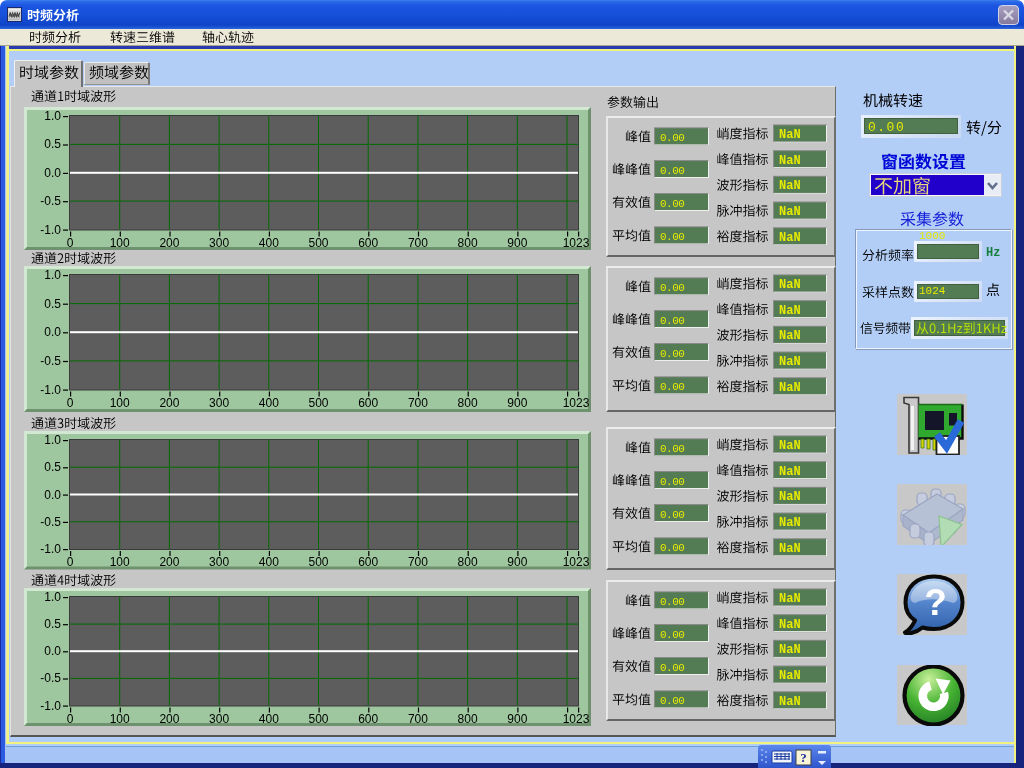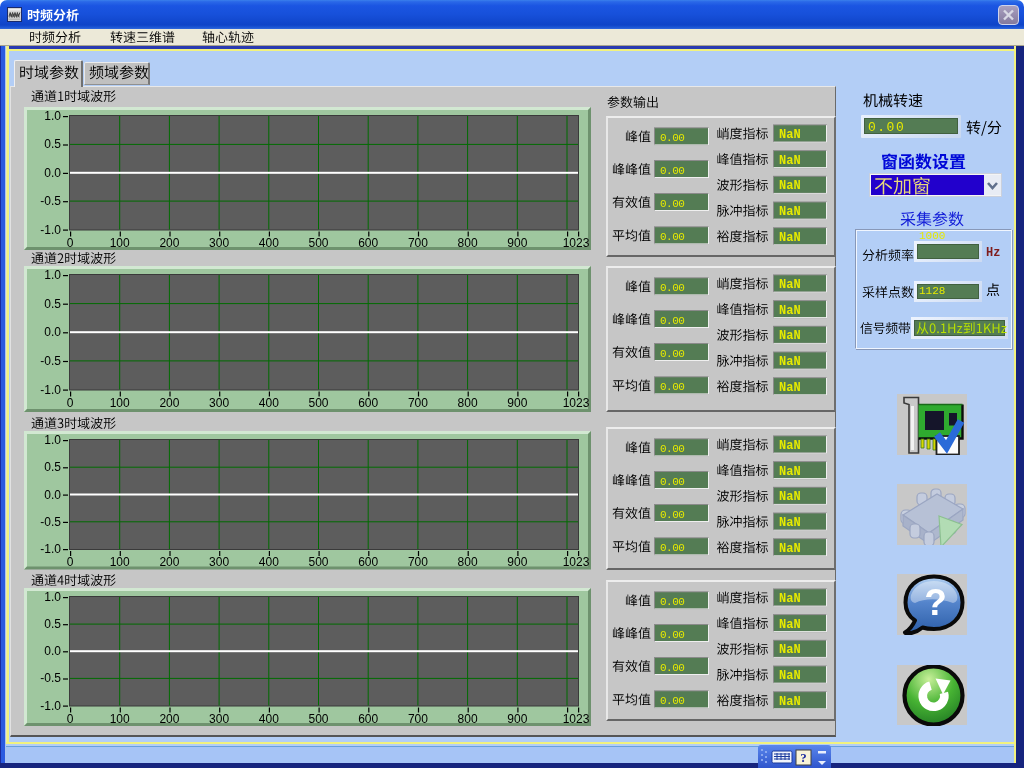--- a/index.html
+++ b/index.html
@@ -331,27 +331,27 @@
   </svg>
 <div class="abs" style="left:855px;top:229px;width:157px;height:120px;
 border-top:1px solid #8898b8;border-left:1px solid #8898b8;border-bottom:1px solid #f0f6ff;border-right:1px solid #f0f6ff;
 box-shadow:inset 1px 1px 0 #f0f6ff, 1px 1px 0 #8898b8"></div>
 <svg style="position:absolute;left:862px;top:247px;overflow:visible" width="52" height="18" viewBox="0 0 52 18">
     <path transform="translate(0,13)" fill="#000" d="M4.2509999999999994 -10.620999999999999C3.484 -8.632 2.158 -6.811999999999999 0.598 -5.694C0.819 -5.537999999999999 1.183 -5.213 1.339 -5.031C2.8859999999999997 -6.266 4.303 -8.19 5.1739999999999995 -10.360999999999999ZM8.709999999999999 -10.647 7.917 -10.322C8.827 -8.411 10.4 -6.292 11.764999999999999 -5.148C11.934 -5.382 12.245999999999999 -5.707 12.466999999999999 -5.8759999999999994C11.115 -6.877 9.529 -8.879 8.709999999999999 -10.647ZM2.4179999999999997 -5.954V-5.096H4.992C4.693 -2.834 3.952 -0.702 0.858 0.325C1.053 0.507 1.287 0.832 1.404 1.053C4.7059999999999995 -0.13 5.564 -2.509 5.902 -5.096H9.607C9.437999999999999 -1.742 9.23 -0.429 8.905 -0.091C8.775 0.026 8.619 0.065 8.346 0.065C8.033999999999999 0.065 7.215 0.052 6.343999999999999 -0.026C6.5 0.221 6.604 0.585 6.63 0.845C7.462 0.8969999999999999 8.267999999999999 0.9099999999999999 8.709999999999999 0.871C9.139 0.858 9.424999999999999 0.754 9.684999999999999 0.45499999999999996C10.139999999999999 -0.039 10.322 -1.521 10.517 -5.5249999999999995C10.53 -5.6419999999999995 10.53 -5.954 10.53 -5.954Z M19.279 -9.464V-5.434C19.279 -3.614 19.149 -1.196 17.979 0.5459999999999999C18.186999999999998 0.624 18.551000000000002 0.858 18.694 0.988C19.916 -0.8059999999999999 20.111 -3.51 20.111 -5.434V-5.603H22.607V1.014H23.465V-5.603H25.402V-6.435H20.111V-8.866C21.697 -9.152 23.439 -9.568 24.648 -10.075L23.894 -10.751C22.828 -10.27 20.93 -9.789 19.279 -9.464ZM15.782 -10.907V-8.086H13.793V-7.254H15.678C15.249 -5.420999999999999 14.339 -3.3409999999999997 13.442 -2.223C13.598 -2.028 13.818999999999999 -1.6769999999999998 13.91 -1.4429999999999998C14.599 -2.3529999999999998 15.275 -3.848 15.782 -5.369V1.001H16.627V-5.447C17.095 -4.758 17.654 -3.8739999999999997 17.875 -3.432L18.447 -4.1339999999999995C18.186999999999998 -4.511 17.069 -6.005999999999999 16.627 -6.552V-7.254H18.576999999999998V-8.086H16.627V-10.907Z M35.152 -6.577999999999999C35.113 -1.9629999999999999 34.97 -0.429 31.798000000000002 0.429C31.954 0.585 32.162 0.871 32.227 1.053C35.607 0.091 35.854 -1.7029999999999998 35.893 -6.577999999999999ZM35.477000000000004 -1.1179999999999999C36.361 -0.46799999999999997 37.479 0.46799999999999997 38.025 1.053L38.558 0.481C37.998999999999995 -0.091 36.855 -0.988 35.971000000000004 -1.6119999999999999ZM31.616 -5.018C30.939999999999998 -2.327 29.432 -0.507 26.689 0.38999999999999996C26.858 0.572 27.053 0.845 27.157 1.066C30.056 0.013 31.655 -1.9369999999999998 32.37 -4.835999999999999ZM27.794 -5.148C27.521 -4.186 27.079 -3.211 26.52 -2.5349999999999997C26.715 -2.431 27.027 -2.2359999999999998 27.17 -2.1189999999999998C27.729 -2.834 28.236 -3.9259999999999997 28.535 -4.992ZM33.085 -7.93V-1.7939999999999998H33.839V-7.228H37.153999999999996V-1.807H37.947V-7.93H35.581C35.75 -8.359 35.932 -8.866 36.114 -9.347H38.337V-10.126999999999999H32.747V-9.347H35.269C35.138999999999996 -8.892 34.957 -8.346 34.775 -7.93ZM27.534 -9.763V-6.824999999999999H26.533V-6.032H29.276V-2.08H30.069V-6.032H32.525999999999996V-6.824999999999999H30.29V-8.501999999999999H32.214V-9.243H30.29V-10.907H29.497V-6.824999999999999H28.275V-9.763Z M49.803 -8.359C49.348 -7.8389999999999995 48.516 -7.111 47.931 -6.6819999999999995L48.568 -6.253C49.179 -6.6819999999999995 49.933 -7.306 50.531 -7.917ZM39.767 -4.342 40.209 -3.6399999999999997C41.08 -4.069 42.146 -4.641 43.16 -5.186999999999999L42.978 -5.85C41.795 -5.278 40.573 -4.693 39.767 -4.342ZM40.144 -7.8389999999999995C40.859 -7.396999999999999 41.717 -6.747 42.12 -6.305L42.744 -6.838C42.302 -7.279999999999999 41.444 -7.904 40.742 -8.32ZM47.814 -5.343C48.724000000000004 -4.797 49.842 -4.004 50.388 -3.484L51.051 -4.004C50.466 -4.537 49.322 -5.303999999999999 48.451 -5.811ZM39.689 -2.613V-1.807H45.045V1.014H45.955V-1.807H51.324V-2.613H45.955V-3.718H45.045V-2.613ZM44.72 -10.764C44.928 -10.439 45.175 -10.049 45.357 -9.698H39.923V-8.905H44.759C44.343 -8.254999999999999 43.862 -7.67 43.706 -7.5009999999999994C43.498 -7.2669999999999995 43.303 -7.124 43.121 -7.085C43.212 -6.89 43.329 -6.5 43.381 -6.3309999999999995C43.563 -6.409 43.849000000000004 -6.473999999999999 45.448 -6.590999999999999C44.785 -5.915 44.187 -5.382 43.927 -5.1739999999999995C43.485 -4.81 43.147 -4.55 42.861 -4.511C42.965 -4.29 43.082 -3.9 43.121 -3.731C43.381 -3.848 43.823 -3.9259999999999997 47.294 -4.2509999999999994C47.45 -3.9909999999999997 47.58 -3.7439999999999998 47.671 -3.549L48.36 -3.8739999999999997C48.087 -4.4719999999999995 47.411 -5.395 46.813 -6.058L46.163 -5.771999999999999C46.397 -5.512 46.631 -5.213 46.852 -4.901L44.382 -4.693C45.539 -5.616 46.709 -6.786 47.762 -8.020999999999999L47.047 -8.437C46.774 -8.073 46.462 -7.709 46.15 -7.358L44.382 -7.241C44.837 -7.709 45.292 -8.294 45.682 -8.905H51.233V-9.698H46.358C46.176 -10.075 45.864 -10.594999999999999 45.552 -10.998Z"></path>
   </svg>
 <div class="abs" style="left:914px;top:241px;width:68px;height:21px;background:linear-gradient(135deg,#eef4fe 0%,#ccdaf2 100%)"></div>
 <div class="abs" style="left:917px;top:244px;width:62px;height:15px;background:#547c54;border:1px solid #41603f"></div>
 <div class="abs" style="left:919px;top:230px;color:#e6ea00;font-size:11px;font-family:'Liberation Mono'">1000</div>
-<div class="abs" style="left:986px;top:246px;color:#7f1d1d;font-weight:bold;font-size:12px;font-family:'Liberation Mono'">Hz</div>
+<div class="abs" style="left:986px;top:246px;color:#15803d;font-weight:bold;font-size:12px;font-family:'Liberation Mono'">Hz</div>
 <svg style="position:absolute;left:862px;top:284px;overflow:visible" width="52" height="18" viewBox="0 0 52 18">
     <path transform="translate(0,13)" fill="#000" d="M10.465 -8.982999999999999C10.01 -7.981999999999999 9.177999999999999 -6.590999999999999 8.528 -5.7459999999999996L9.23 -5.4079999999999995C9.905999999999999 -6.239999999999999 10.725 -7.54 11.336 -8.619ZM1.898 -8.138C2.457 -7.396999999999999 2.977 -6.383 3.159 -5.72L3.952 -6.058C3.7569999999999997 -6.734 3.211 -7.709 2.639 -8.45ZM5.4079999999999995 -8.632C5.798 -7.864999999999999 6.136 -6.851 6.2139999999999995 -6.201L7.072 -6.473999999999999C6.981 -7.124 6.617 -8.112 6.2139999999999995 -8.879ZM10.802999999999999 -10.725C8.58 -10.283 4.576 -9.984 1.2349999999999999 -9.854C1.313 -9.645999999999999 1.43 -9.282 1.456 -9.048C4.835999999999999 -9.165 8.879 -9.477 11.504999999999999 -9.958ZM0.7929999999999999 -4.835999999999999V-3.9909999999999997H5.343C4.1339999999999995 -2.444 2.21 -0.975 0.46799999999999997 -0.247C0.689 -0.065 0.975 0.27299999999999996 1.1179999999999999 0.507C2.834 -0.325 4.745 -1.8459999999999999 6.019 -3.536V1.001H6.928999999999999V-3.562C8.229 -1.898 10.166 -0.33799999999999997 11.882 0.481C12.051 0.247 12.324 -0.091 12.532 -0.27299999999999996C10.79 -1.001 8.827 -2.457 7.592 -3.9909999999999997H12.219999999999999V-4.835999999999999H6.928999999999999V-6.045H6.019V-4.835999999999999Z M18.746 -10.543C19.201 -9.892999999999999 19.682 -8.996 19.877 -8.437L20.67 -8.788C20.475 -9.347 19.968 -10.192 19.512999999999998 -10.841999999999999ZM23.750999999999998 -10.933C23.451999999999998 -10.166 22.932000000000002 -9.113 22.477 -8.385H18.174V-7.592H21.137999999999998V-5.694H18.59V-4.888H21.137999999999998V-2.951H17.667V-2.132H21.137999999999998V1.014H22.009V-2.132H25.285V-2.951H22.009V-4.888H24.596V-5.694H22.009V-7.592H25.012V-8.385H23.4C23.816 -9.048 24.258 -9.879999999999999 24.622 -10.620999999999999ZM15.431000000000001 -10.907V-8.372H13.741V-7.566H15.431000000000001C15.041 -5.7589999999999995 14.222 -3.627 13.429 -2.522C13.585 -2.314 13.806 -1.9369999999999998 13.91 -1.69C14.469 -2.522 15.015 -3.8609999999999998 15.431000000000001 -5.252V1.001H16.262999999999998V-5.888999999999999C16.627 -5.239 17.056 -4.433 17.238 -4.004L17.797 -4.654C17.576 -5.044 16.588 -6.577999999999999 16.262999999999998 -7.02V-7.566H17.667V-8.372H16.262999999999998V-10.907Z M29.003 -6.0969999999999995H35.945V-3.6399999999999997H29.003ZM30.459 -1.664C30.641 -0.832 30.745 0.247 30.745 0.8969999999999999L31.628999999999998 0.7799999999999999C31.616 0.156 31.486 -0.9099999999999999 31.291 -1.7289999999999999ZM33.15 -1.651C33.54 -0.845 33.93 0.221 34.073 0.871L34.918 0.65C34.775 0.013 34.346000000000004 -1.04 33.943 -1.8199999999999998ZM35.815 -1.755C36.478 -0.949 37.206 0.19499999999999998 37.504999999999995 0.9099999999999999L38.324 0.5589999999999999C37.998999999999995 -0.156 37.245 -1.248 36.582 -2.0669999999999997ZM28.353 -1.9889999999999999C27.95 -1.027 27.274 0.026 26.572 0.624L27.365 1.014C28.08 0.325 28.743 -0.767 29.185 -1.768ZM28.184 -6.9159999999999995V-2.834H36.829V-6.9159999999999995H32.825V-8.645H37.817V-9.477H32.825V-10.907H31.954V-6.9159999999999995Z M44.798 -10.634C44.564 -10.126999999999999 44.135 -9.347 43.81 -8.892L44.369 -8.606C44.72 -9.048 45.162 -9.698 45.539 -10.309ZM40.183 -10.296C40.534 -9.75 40.898 -9.035 41.015 -8.567L41.678 -8.866C41.561 -9.334 41.197 -10.036 40.833 -10.556ZM44.394999999999996 -3.419C44.096000000000004 -2.7039999999999997 43.667 -2.106 43.134 -1.599C42.627 -1.859 42.094 -2.106 41.587 -2.314C41.782 -2.6519999999999997 41.99 -3.029 42.198 -3.419ZM40.495 -2.002C41.145 -1.768 41.86 -1.43 42.536 -1.0919999999999999C41.678 -0.45499999999999996 40.651 -0.026 39.572 0.221C39.728 0.377 39.91 0.689 39.988 0.8969999999999999C41.184 0.572 42.315 0.065 43.251 -0.702C43.706 -0.442 44.109 -0.19499999999999998 44.408 0.039L44.967 -0.5459999999999999C44.655 -0.754 44.265 -1.001 43.823 -1.2349999999999999C44.525 -1.9629999999999999 45.071 -2.8729999999999998 45.396 -4.004L44.928 -4.212L44.772 -4.173H42.562L42.861 -4.875L42.081 -5.018C41.977 -4.745 41.86 -4.459 41.73 -4.173H39.936V-3.419H41.353C41.067 -2.899 40.768 -2.392 40.495 -2.002ZM42.393 -10.907V-8.45H39.663V-7.7219999999999995H42.133C41.496 -6.851 40.482 -6.005999999999999 39.546 -5.59C39.715 -5.420999999999999 39.923 -5.135 40.027 -4.914C40.859 -5.369 41.743 -6.122999999999999 42.393 -6.928999999999999V-5.252H43.212V-7.098C43.862 -6.643 44.707 -5.992999999999999 45.045 -5.681L45.539 -6.318C45.214 -6.552 43.992 -7.345 43.355 -7.7219999999999995H45.903V-8.45H43.212V-10.907ZM47.216 -10.777C46.878 -8.501999999999999 46.293 -6.3309999999999995 45.292 -4.952999999999999C45.487 -4.835999999999999 45.825 -4.563 45.955 -4.42C46.306 -4.9399999999999995 46.618 -5.551 46.891 -6.226999999999999C47.177 -4.901 47.567 -3.666 48.074 -2.5869999999999997C47.333 -1.3259999999999998 46.306 -0.351 44.876 0.351C45.032 0.52 45.278999999999996 0.871 45.37 1.053C46.722 0.325 47.736 -0.611 48.49 -1.781C49.153 -0.624 49.985 0.286 51.025 0.9099999999999999C51.155 0.689 51.402 0.377 51.61 0.221C50.504999999999995 -0.364 49.634 -1.339 48.958 -2.574C49.66 -3.9259999999999997 50.115 -5.564 50.400999999999996 -7.54H51.298V-8.359H47.554C47.748999999999995 -9.087 47.891999999999996 -9.854 48.022 -10.647ZM49.569 -7.54C49.348 -5.967 49.022999999999996 -4.628 48.516 -3.484C47.996 -4.68 47.619 -6.071 47.372 -7.54Z"></path>
   </svg>
 <div class="abs" style="left:914px;top:281px;width:68px;height:21px;background:linear-gradient(135deg,#eef4fe 0%,#ccdaf2 100%)"></div>
 <div class="abs" style="left:917px;top:284px;width:62px;height:15px;background:#547c54;border:1px solid #41603f"></div>
-<div class="abs" style="left:919px;top:285px;color:#e6ea00;font-size:11px;font-family:'Liberation Mono'">1128</div>
+<div class="abs" style="left:919px;top:285px;color:#e6ea00;font-size:11px;font-family:'Liberation Mono'">1024</div>
 <svg style="position:absolute;left:986px;top:281px;overflow:visible" width="14" height="20" viewBox="0 0 14 20">
     <path transform="translate(0,14)" fill="#000" d="M3.318 -6.51H10.64V-4.0040000000000004H3.318ZM4.76 -1.792C4.942 -0.882 5.054 0.294 5.054 0.994L6.118 0.854C6.104 0.182 5.964 -0.98 5.7540000000000004 -1.8760000000000001ZM7.658 -1.778C8.064 -0.91 8.484 0.266 8.638 0.966L9.66 0.7000000000000001C9.492 0.0 9.044 -1.1340000000000001 8.61 -1.988ZM10.514 -1.8900000000000001C11.214 -1.008 11.998000000000001 0.23800000000000002 12.32 1.008L13.314 0.588C12.964 -0.182 12.152000000000001 -1.372 11.452 -2.254ZM2.478 -2.17C2.044 -1.1340000000000001 1.33 0.0 0.588 0.644L1.54 1.106C2.31 0.364 3.024 -0.812 3.472 -1.9040000000000001ZM2.324 -7.5040000000000004V-3.024H11.69V-7.5040000000000004H7.42V-9.282H12.74V-10.276H7.42V-11.76H6.37V-7.5040000000000004Z"></path>
   </svg>
 <svg style="position:absolute;left:860px;top:320px;overflow:visible" width="50" height="18" viewBox="0 0 50 18">
     <path transform="translate(0,13)" fill="#000" d="M4.966 -6.877V-6.149H11.245V-6.877ZM4.966 -5.044V-4.316H11.245V-5.044ZM4.03 -8.722999999999999V-7.981999999999999H12.285V-8.722999999999999ZM7.0329999999999995 -10.594999999999999C7.3839999999999995 -10.049 7.787 -9.321 7.9559999999999995 -8.853L8.748999999999999 -9.203999999999999C8.567 -9.658999999999999 8.177 -10.360999999999999 7.8 -10.894ZM4.797 -3.146V1.014H5.564V0.481H10.581999999999999V0.975H11.375V-3.146ZM5.564 -0.247V-2.4179999999999997H10.581999999999999V-0.247ZM3.38 -10.854999999999999C2.717 -8.866 1.6119999999999999 -6.89 0.429 -5.616C0.585 -5.420999999999999 0.845 -4.992 0.9359999999999999 -4.797C1.378 -5.303999999999999 1.8199999999999998 -5.902 2.223 -6.552V1.053H3.029V-7.981999999999999C3.4579999999999997 -8.827 3.848 -9.724 4.16 -10.620999999999999Z M15.902 -9.568H22.259V-7.709H15.902ZM15.030999999999999 -10.347999999999999V-6.928999999999999H23.168999999999997V-10.347999999999999ZM13.445 -5.694V-4.888H16.162C15.902 -4.082 15.59 -3.185 15.303999999999998 -2.561H15.837L22.142 -2.548C21.881999999999998 -0.9359999999999999 21.609 -0.16899999999999998 21.258 0.091C21.115 0.19499999999999998 20.959 0.208 20.647 0.208C20.283 0.208 19.347 0.19499999999999998 18.411 0.104C18.58 0.33799999999999997 18.697 0.689 18.723 0.9359999999999999C19.619999999999997 1.001 20.491 1.001 20.907 0.988C21.401 0.962 21.7 0.9099999999999999 21.985999999999997 0.65C22.467 0.23399999999999999 22.792 -0.728 23.116999999999997 -2.9379999999999997C23.143 -3.068 23.168999999999997 -3.3539999999999996 23.168999999999997 -3.3539999999999996H16.604C16.773 -3.835 16.968 -4.381 17.124 -4.888H24.716V-5.694Z M34.352 -6.577999999999999C34.313 -1.9629999999999999 34.17 -0.429 30.997999999999998 0.429C31.154 0.585 31.362 0.871 31.427 1.053C34.807 0.091 35.054 -1.7029999999999998 35.092999999999996 -6.577999999999999ZM34.677 -1.1179999999999999C35.561 -0.46799999999999997 36.679 0.46799999999999997 37.224999999999994 1.053L37.757999999999996 0.481C37.199 -0.091 36.055 -0.988 35.171 -1.6119999999999999ZM30.816 -5.018C30.14 -2.327 28.631999999999998 -0.507 25.889 0.38999999999999996C26.058 0.572 26.253 0.845 26.357 1.066C29.256 0.013 30.854999999999997 -1.9369999999999998 31.57 -4.835999999999999ZM26.994 -5.148C26.721 -4.186 26.279 -3.211 25.72 -2.5349999999999997C25.915 -2.431 26.227 -2.2359999999999998 26.369999999999997 -2.1189999999999998C26.929 -2.834 27.436 -3.9259999999999997 27.735 -4.992ZM32.285 -7.93V-1.7939999999999998H33.039V-7.228H36.354V-1.807H37.147V-7.93H34.781C34.95 -8.359 35.132 -8.866 35.314 -9.347H37.537V-10.126999999999999H31.947V-9.347H34.469C34.339 -8.892 34.157 -8.346 33.975 -7.93ZM26.733999999999998 -9.763V-6.824999999999999H25.733V-6.032H28.476V-2.08H29.269V-6.032H31.726V-6.824999999999999H29.49V-8.501999999999999H31.413999999999998V-9.243H29.49V-10.907H28.697V-6.824999999999999H27.474999999999998V-9.763Z M38.839999999999996 -6.513V-3.913H39.698V-5.7589999999999995H43.806V-4.225H40.269999999999996V-0.156H41.128V-3.432H43.806V1.014H44.702999999999996V-3.432H47.653999999999996V-1.131C47.653999999999996 -0.975 47.602 -0.9359999999999999 47.43299999999999 -0.9229999999999999C47.251 -0.9099999999999999 46.666 -0.8969999999999999 45.95099999999999 -0.9229999999999999C46.080999999999996 -0.702 46.19799999999999 -0.40299999999999997 46.236999999999995 -0.156C47.147 -0.156 47.732 -0.156 48.083 -0.299C48.446999999999996 -0.429 48.538 -0.6629999999999999 48.538 -1.1179999999999999V-4.225H44.702999999999996V-5.7589999999999995H48.902V-3.913H49.785999999999994V-6.513ZM47.172999999999995 -10.828999999999999V-9.308H44.702999999999996V-10.828999999999999H43.831999999999994V-9.308H41.492V-10.828999999999999H40.620999999999995V-9.308H38.476V-8.541H40.620999999999995V-7.162999999999999H41.492V-8.541H43.831999999999994V-7.189H44.702999999999996V-8.541H47.172999999999995V-7.137H48.031V-8.541H50.15V-9.308H48.031V-10.828999999999999Z"></path>
   </svg>
 <div class="abs" style="left:911px;top:317px;width:97px;height:22px;background:linear-gradient(135deg,#eef4fe 0%,#ccdaf2 100%)"></div>
 <div class="abs" style="left:914px;top:320px;width:91px;height:16px;background:#547c54;border:1px solid #41603f"></div>
 <svg class="abs" style="left:916px;top:321px;overflow:visible" width="91" height="17">
     <path transform="translate(0,12)" fill="#b8e000" d="M3.393 -10.634C3.198 -5.811 2.678 -1.9369999999999998 0.533 0.33799999999999997C0.7929999999999999 0.494 1.313 0.845 1.4689999999999999 1.014C2.795 -0.5589999999999999 3.5229999999999997 -2.6519999999999997 3.9389999999999996 -5.226C4.732 -4.173 5.499 -2.951 5.902 -2.1189999999999998L6.643 -2.808C6.162 -3.8219999999999996 5.096 -5.343 4.1339999999999995 -6.5C4.29 -7.760999999999999 4.381 -9.126 4.459 -10.581999999999999ZM8.398 -10.647C8.112 -5.6419999999999995 7.423 -1.8719999999999999 4.8229999999999995 0.299C5.083 0.45499999999999996 5.59 0.8059999999999999 5.7589999999999995 0.975C7.189 -0.364 8.06 -2.132 8.619 -4.329C9.190999999999999 -2.431 10.152999999999999 -0.364 11.738999999999999 0.884C11.908 0.598 12.245999999999999 0.182 12.466999999999999 0.0C10.478 -1.365 9.464 -4.16 9.022 -6.343999999999999C9.216999999999999 -7.643999999999999 9.347 -9.061 9.450999999999999 -10.594999999999999Z M16.614 0.16899999999999998C18.421 0.16899999999999998 19.578 -1.4689999999999999 19.578 -4.797C19.578 -8.099 18.421 -9.698 16.614 -9.698C14.794 -9.698 13.65 -8.099 13.65 -4.797C13.65 -1.4689999999999999 14.794 0.16899999999999998 16.614 0.16899999999999998ZM16.614 -0.7929999999999999C15.535 -0.7929999999999999 14.794 -2.002 14.794 -4.797C14.794 -7.579 15.535 -8.762 16.614 -8.762C17.692999999999998 -8.762 18.434 -7.579 18.434 -4.797C18.434 -2.002 17.692999999999998 -0.7929999999999999 16.614 -0.7929999999999999Z M22.022 0.16899999999999998C22.49 0.16899999999999998 22.88 -0.19499999999999998 22.88 -0.728C22.88 -1.274 22.49 -1.638 22.022 -1.638C21.541 -1.638 21.164 -1.274 21.164 -0.728C21.164 -0.19499999999999998 21.541 0.16899999999999998 22.022 0.16899999999999998Z M24.973 0.0H30.199V-0.988H28.288V-9.529H27.378C26.858 -9.23 26.247 -9.009 25.402 -8.853V-8.099H27.105V-0.988H24.973Z M32.357 0.0H33.553V-4.498H37.999V0.0H39.208V-9.529H37.999V-5.537999999999999H33.553V-9.529H32.357Z M40.963 0.0H46.306000000000004V-0.962H42.458000000000006L46.189 -6.422V-7.058999999999999H41.366V-6.0969999999999995H44.681000000000004L40.963 -0.637Z M55.016 -9.802V-1.924H55.926V-9.802ZM57.59 -10.712V-0.481C57.59 -0.26 57.525 -0.19499999999999998 57.304 -0.19499999999999998C57.083 -0.182 56.367999999999995 -0.182 55.601 -0.208C55.757 0.052 55.913 0.494 55.965 0.767C56.914 0.767 57.603 0.741 58.006 0.572C58.396 0.416 58.539 0.13 58.539 -0.481V-10.712ZM47.489 -0.5459999999999999 47.71 0.38999999999999996C49.426 0.052 51.896 -0.416 54.21 -0.871L54.158 -1.7289999999999999L51.428 -1.222V-3.263H54.028V-4.1339999999999995H51.428V-5.5249999999999995H50.505V-4.1339999999999995H47.944V-3.263H50.505V-1.066ZM48.23 -5.707C48.542 -5.85 49.022999999999996 -5.902 53.092 -6.292C53.274 -5.992999999999999 53.43 -5.72 53.547 -5.486L54.288 -5.9799999999999995C53.911 -6.721 53.053 -7.904 52.325 -8.775L51.61 -8.359C51.935 -7.968999999999999 52.272999999999996 -7.5009999999999994 52.585 -7.058999999999999L49.257 -6.773C49.79 -7.475 50.323 -8.346 50.765 -9.203999999999999H54.288V-10.062H47.606V-9.203999999999999H49.673C49.257 -8.280999999999999 48.724 -7.449 48.528999999999996 -7.202C48.308 -6.89 48.113 -6.669 47.905 -6.63C48.022 -6.37 48.165 -5.915 48.23 -5.707Z M60.827 0.0H66.053V-0.988H64.142V-9.529H63.232C62.712 -9.23 62.101 -9.009 61.256 -8.853V-8.099H62.959V-0.988H60.827Z M68.211 0.0H69.407V-3.016L71.045 -4.966L73.905 0.0H75.244L71.79899999999999 -5.915L74.789 -9.529H73.42399999999999L69.43299999999999 -4.745H69.407V-9.529H68.211Z M76.609 0.0H77.80499999999999V-4.498H82.25099999999999V0.0H83.46V-9.529H82.25099999999999V-5.537999999999999H77.80499999999999V-9.529H76.609Z M85.21499999999999 0.0H90.55799999999999V-0.962H86.71L90.44099999999999 -6.422V-7.058999999999999H85.618V-6.0969999999999995H88.93299999999999L85.21499999999999 -0.637Z"></path>

